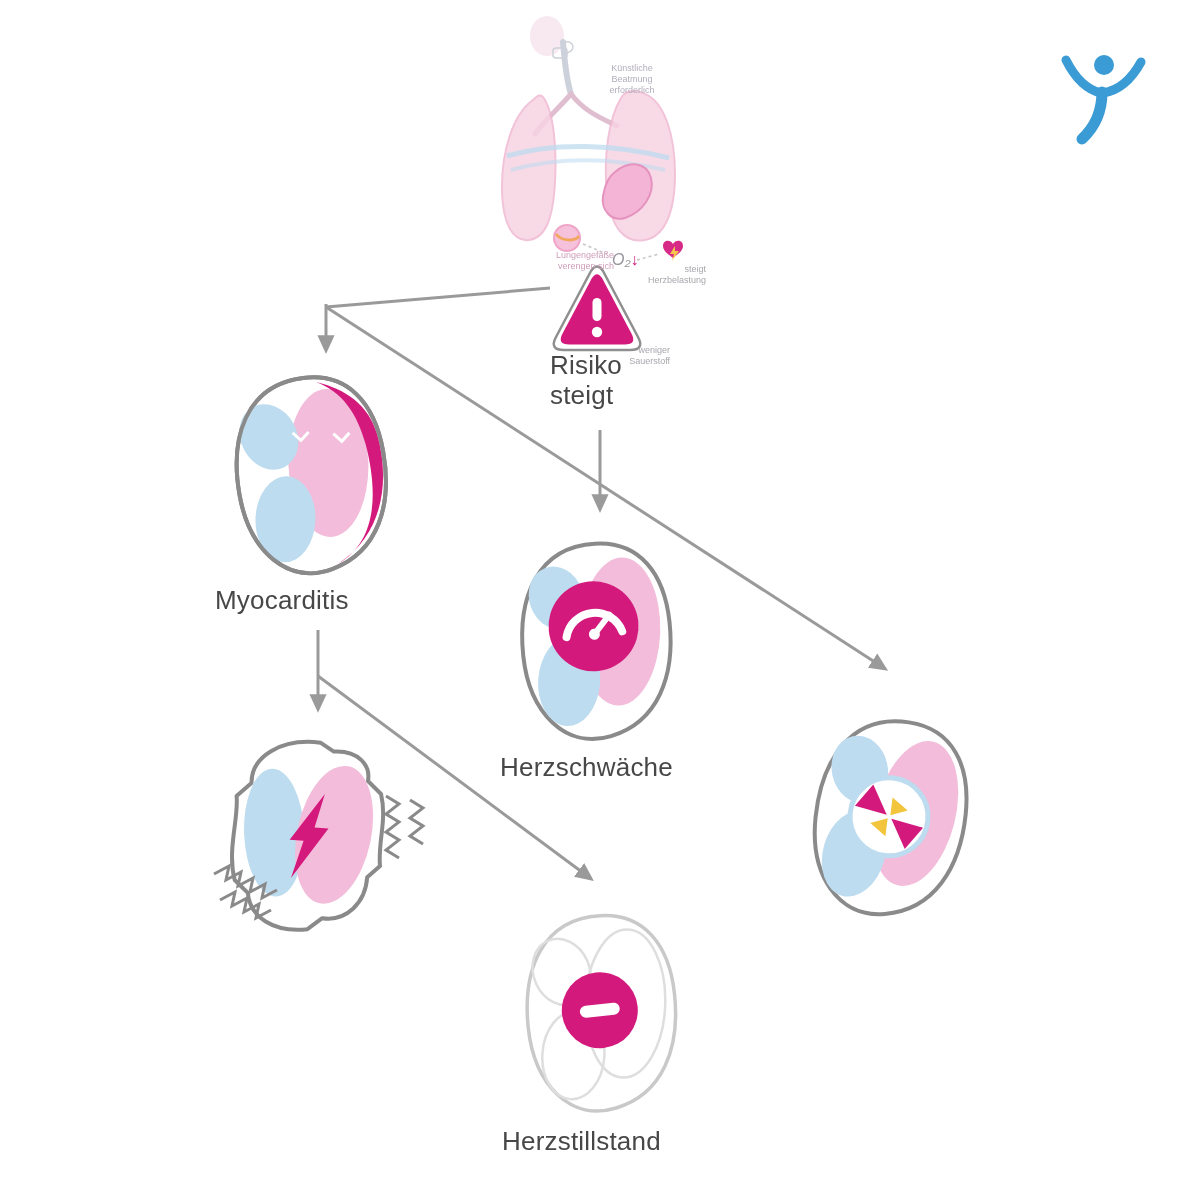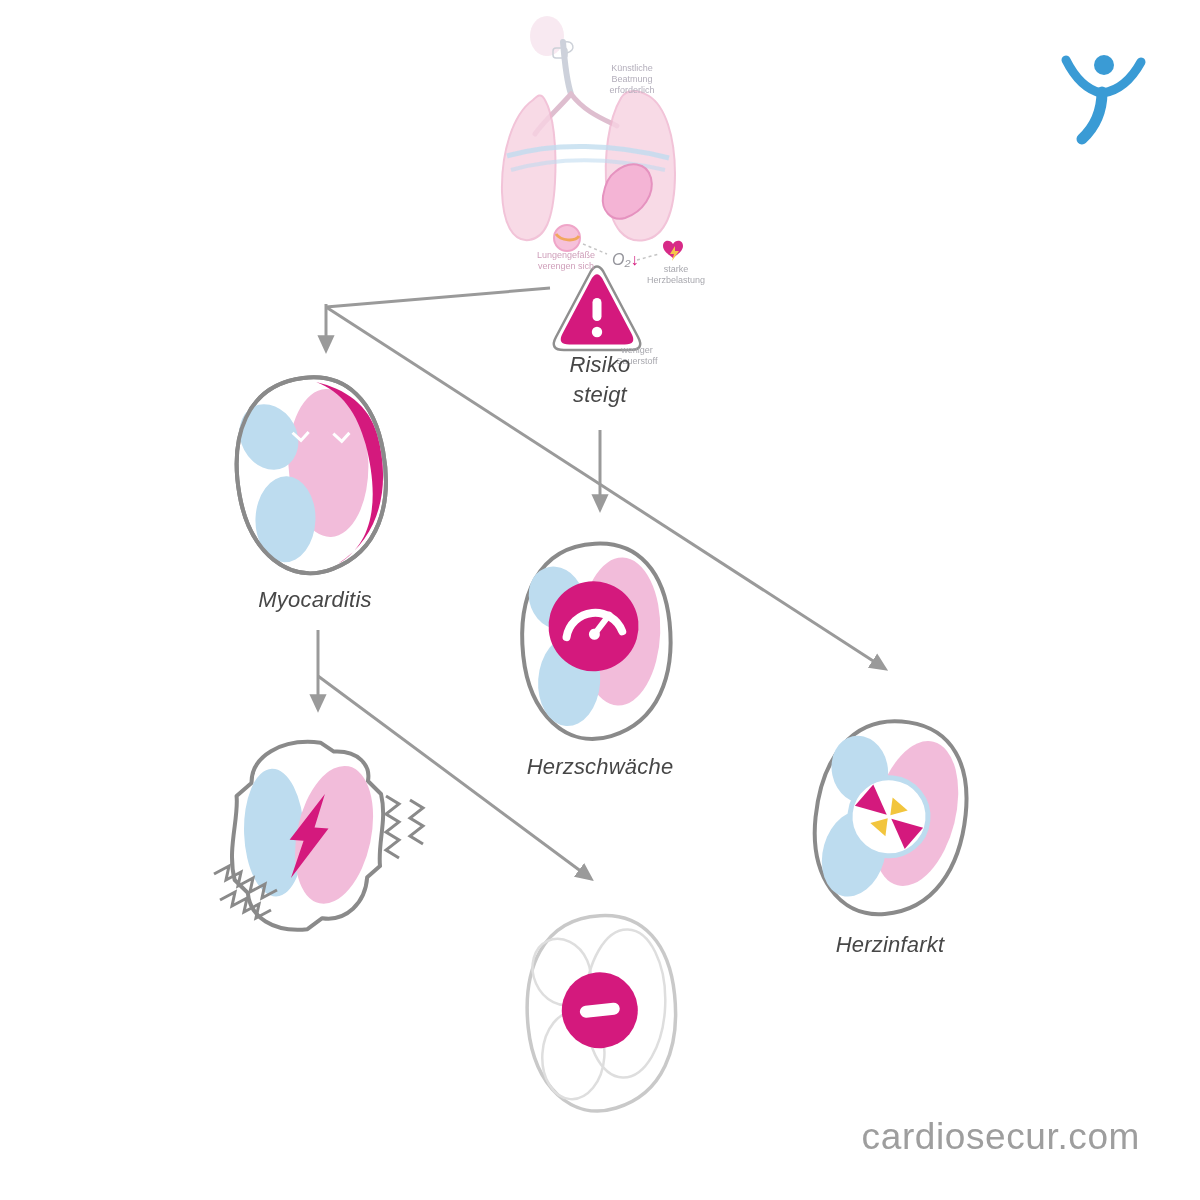--- a/index.html
+++ b/index.html
@@ -2,26 +2,26 @@
 <html><head>
 <meta charset="utf-8">
 <style>
   html,body { margin:0; padding:0; background:#ffffff; }
   .canvas {
     position:relative; width:1200px; height:1200px; background:#ffffff;
     overflow:hidden; font-family:"Liberation Sans", sans-serif;
   }
   svg.layer { position:absolute; left:0; top:0; }
   .node-label {
-    position:absolute; font-style:italic; font-size:22px; color:#474747;
-    text-align:center; font-weight:500; letter-spacing:.2px; line-height:30px;
+    position:absolute; font-size:26px; color:#474747;
+    font-weight:500; letter-spacing:.2px; line-height:30px;
   }
   .tiny {
     position:absolute; font-size:9px; line-height:11px; color:#a8a8ae;
-    text-align:center;
+    text-align:right;
   }
   .tiny.pinkish { color:#cf9fba; }
   .tiny.grayish { color:#b3aebb; text-align:center; }
   .o2 {
     position:absolute; font-size:16px; color:#95959c; font-style:italic;
   }
   .o2 .down { color:#d4197d; font-weight:bold; font-style:normal; }
   .site {
     position:absolute; font-size:37px; color:#9e9e9e; letter-spacing:.6px;
     text-align:right; font-weight:normal;
@@ -149,22 +149,21 @@
       <path d="M 1102,92 C 1102,110 1096,126 1082,139" stroke-width="11"></path>
     </g>
   </svg>
 
   <div class="tiny grayish" style="left:597px; top:63px; width:70px;">Künstliche Beatmung erforderlich</div>
   <div class="tiny pinkish" style="left:518px; top:250px; width:96px;">Lungengefäße verengen sich</div>
   <div class="o2" style="left:612px; top:251px;">
     <span>O₂</span><span class="down">↓</span>
   </div>
   <div class="tiny" style="left:604px; top:297px; width:66px;margin-top:48px;">weniger Sauerstoff</div>
-  <div class="tiny" style="left:646px; top:264px; width:60px;">starke Herzbelastung</div>
+  <div class="tiny" style="left:646px; top:264px; width:60px;">steigt Herzbelastung</div>
 
   <div class="node-label" style="left:550px; top:350px; width:100px;">Risiko steigt</div>
   <div class="node-label" style="left:500px; top:752px; width:200px;">Herzschwäche</div>
   <div class="node-label" style="left:215px; top:585px; width:200px;">Myocarditis</div>
-  <div class="node-label" style="left:790px; top:930px; width:200px;">Herzinfarkt</div>
+  <div class="node-label" style="left:502px; top:1126px; width:200px;">Herzstillstand</div>
 
-  <div class="site" style="left:850px; top:1116px; width:290px;">cardiosecur.com</div>
 
 </div>
 
 </body></html>

